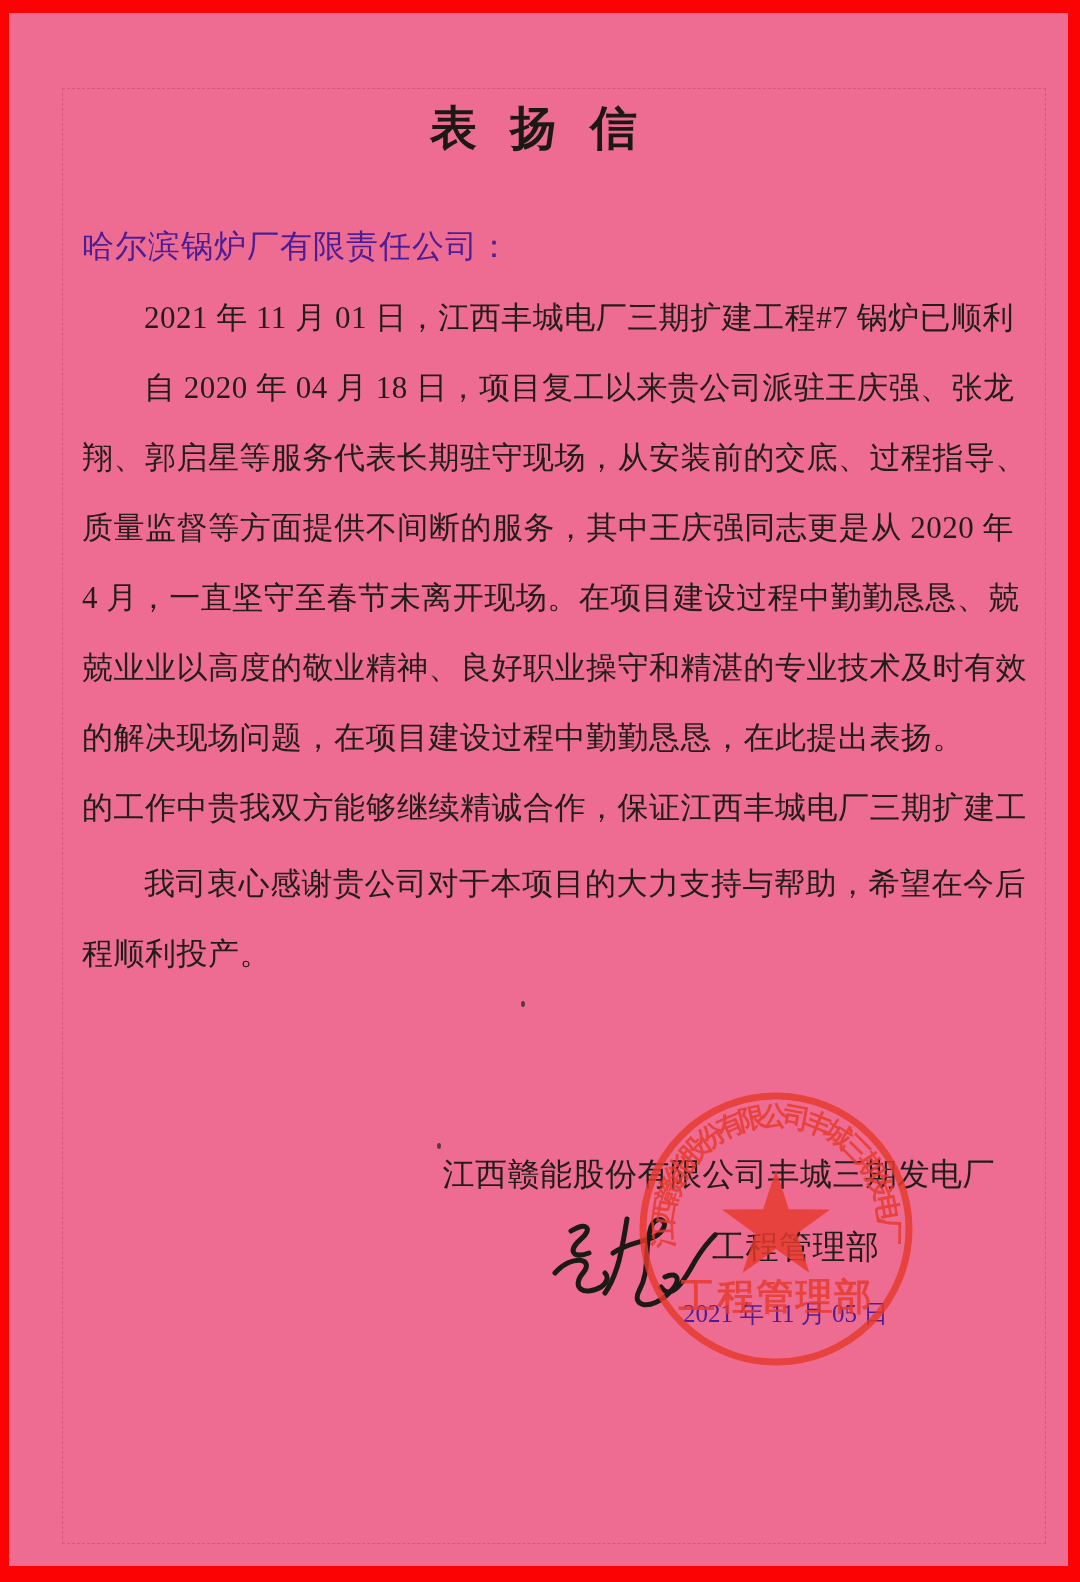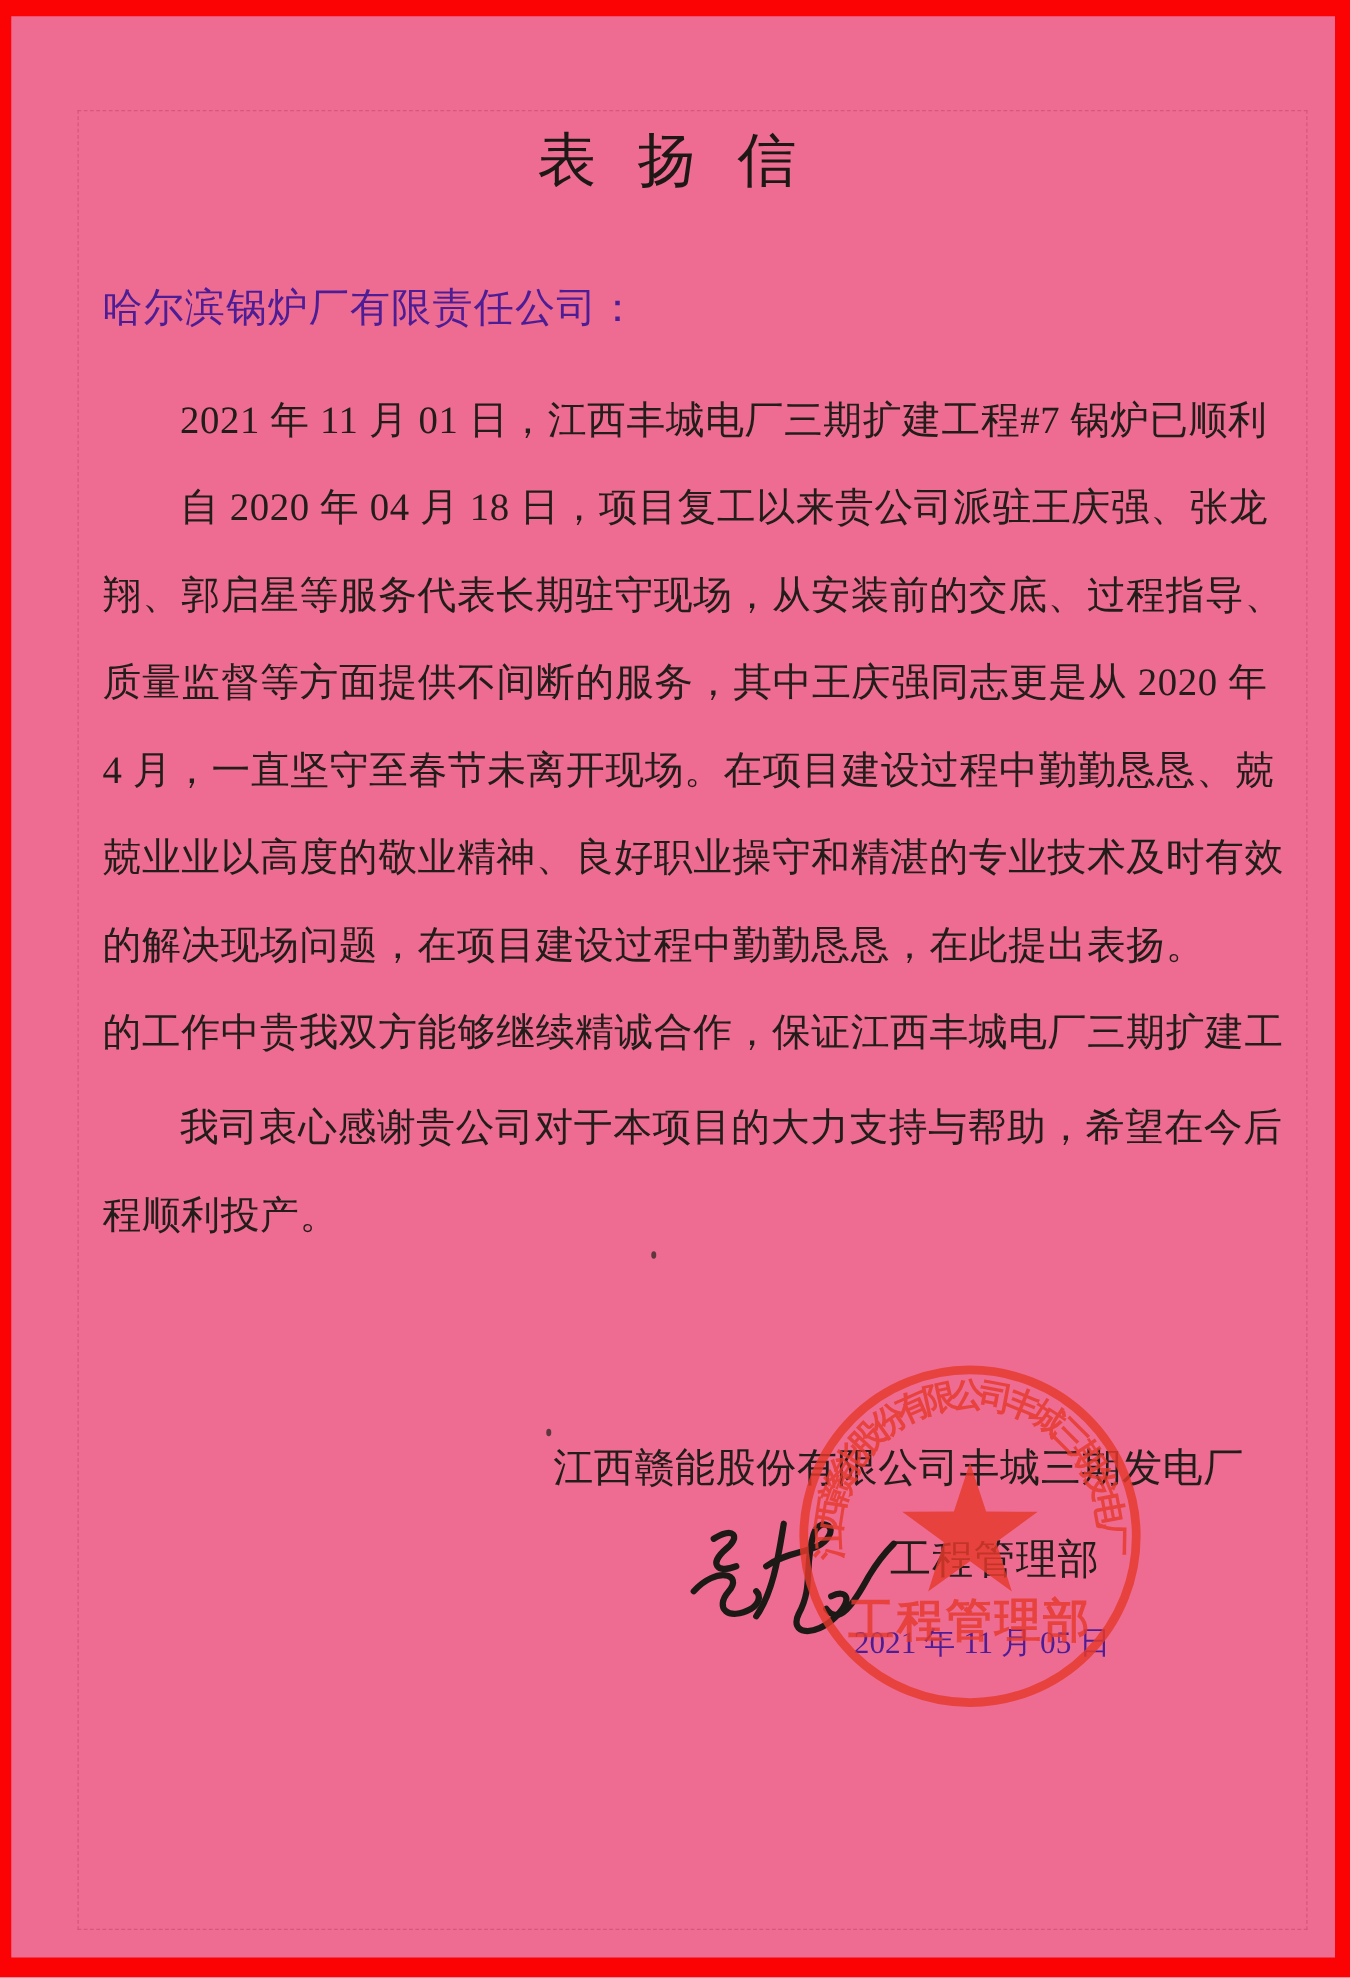--- a/index.html
+++ b/index.html
@@ -21,35 +21,35 @@
     top:75px;left:53px;right:22px;bottom:22px;
     border:1px dashed rgba(160,30,60,.28);
     pointer-events:none;
   }
   .title{
     position:absolute;
     top:84px;left:0;right:0;
     margin:0;
     text-align:center;
     font-size:47px;
-    font-weight:normal;
+    font-weight:bold;
     letter-spacing:10px;
     color:#1d1816;
     font-family:"Liberation Sans","DejaVu Sans",sans-serif;
   }
   .salutation{
     position:absolute;
     top:212px;left:73px;
     font-size:32px;
     color:#4c1d95;
     letter-spacing:1px;
   }
   .body{
     position:absolute;
-    top:288px;left:73px;width:932px;
+    top:270px;left:73px;width:932px;
     color:#221d1a;
     font-size:31px;
     letter-spacing:.5px;
   }
   .line{
     height:70px;
     line-height:70px;
     text-align:justify;
     text-align-last:justify;
     overflow:visible;

